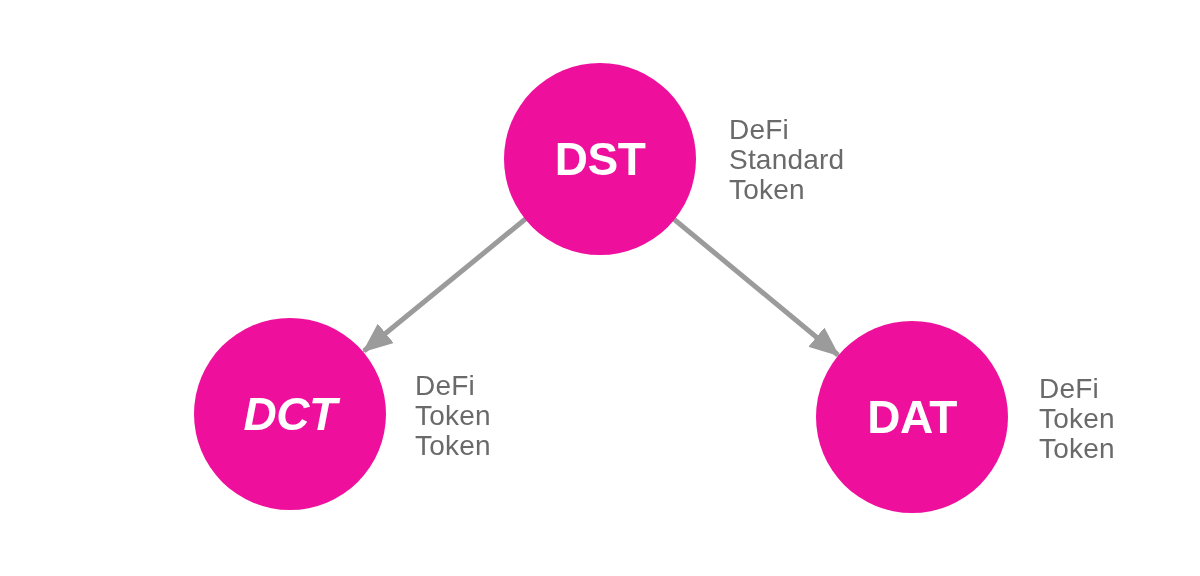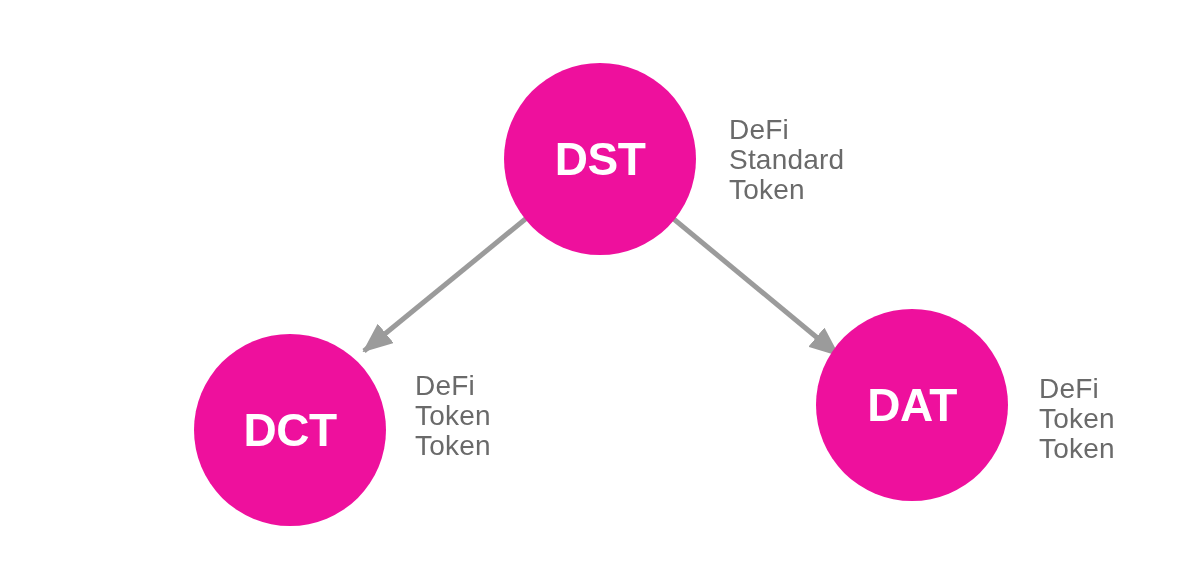--- a/index.html
+++ b/index.html
@@ -42,22 +42,22 @@
     justify-content: center;
     z-index: 1;
   }
   .node .abbr {
     color: var(--node-text);
     font-size: 46px;
     font-weight: bold;
     letter-spacing: -0.5px;
   }
   .node-dst { left: 504px; top: 63px; }
-  .node-dct { left: 194px; top: 334px; }
-  .node-dat { left: 816px; top: 309px; }
+  .node-dct { left: 194px; top: 318px; font-style: italic; }
+  .node-dat { left: 816px; top: 321px; }
   .side-label {
     position: absolute;
     color: var(--label-text);
     font-size: 28px;
     line-height: 30px;
     font-weight: 500;
     letter-spacing: 0.2px;
     z-index: 1;
   }
   .label-dst { left: 729px; top: 115px; }

